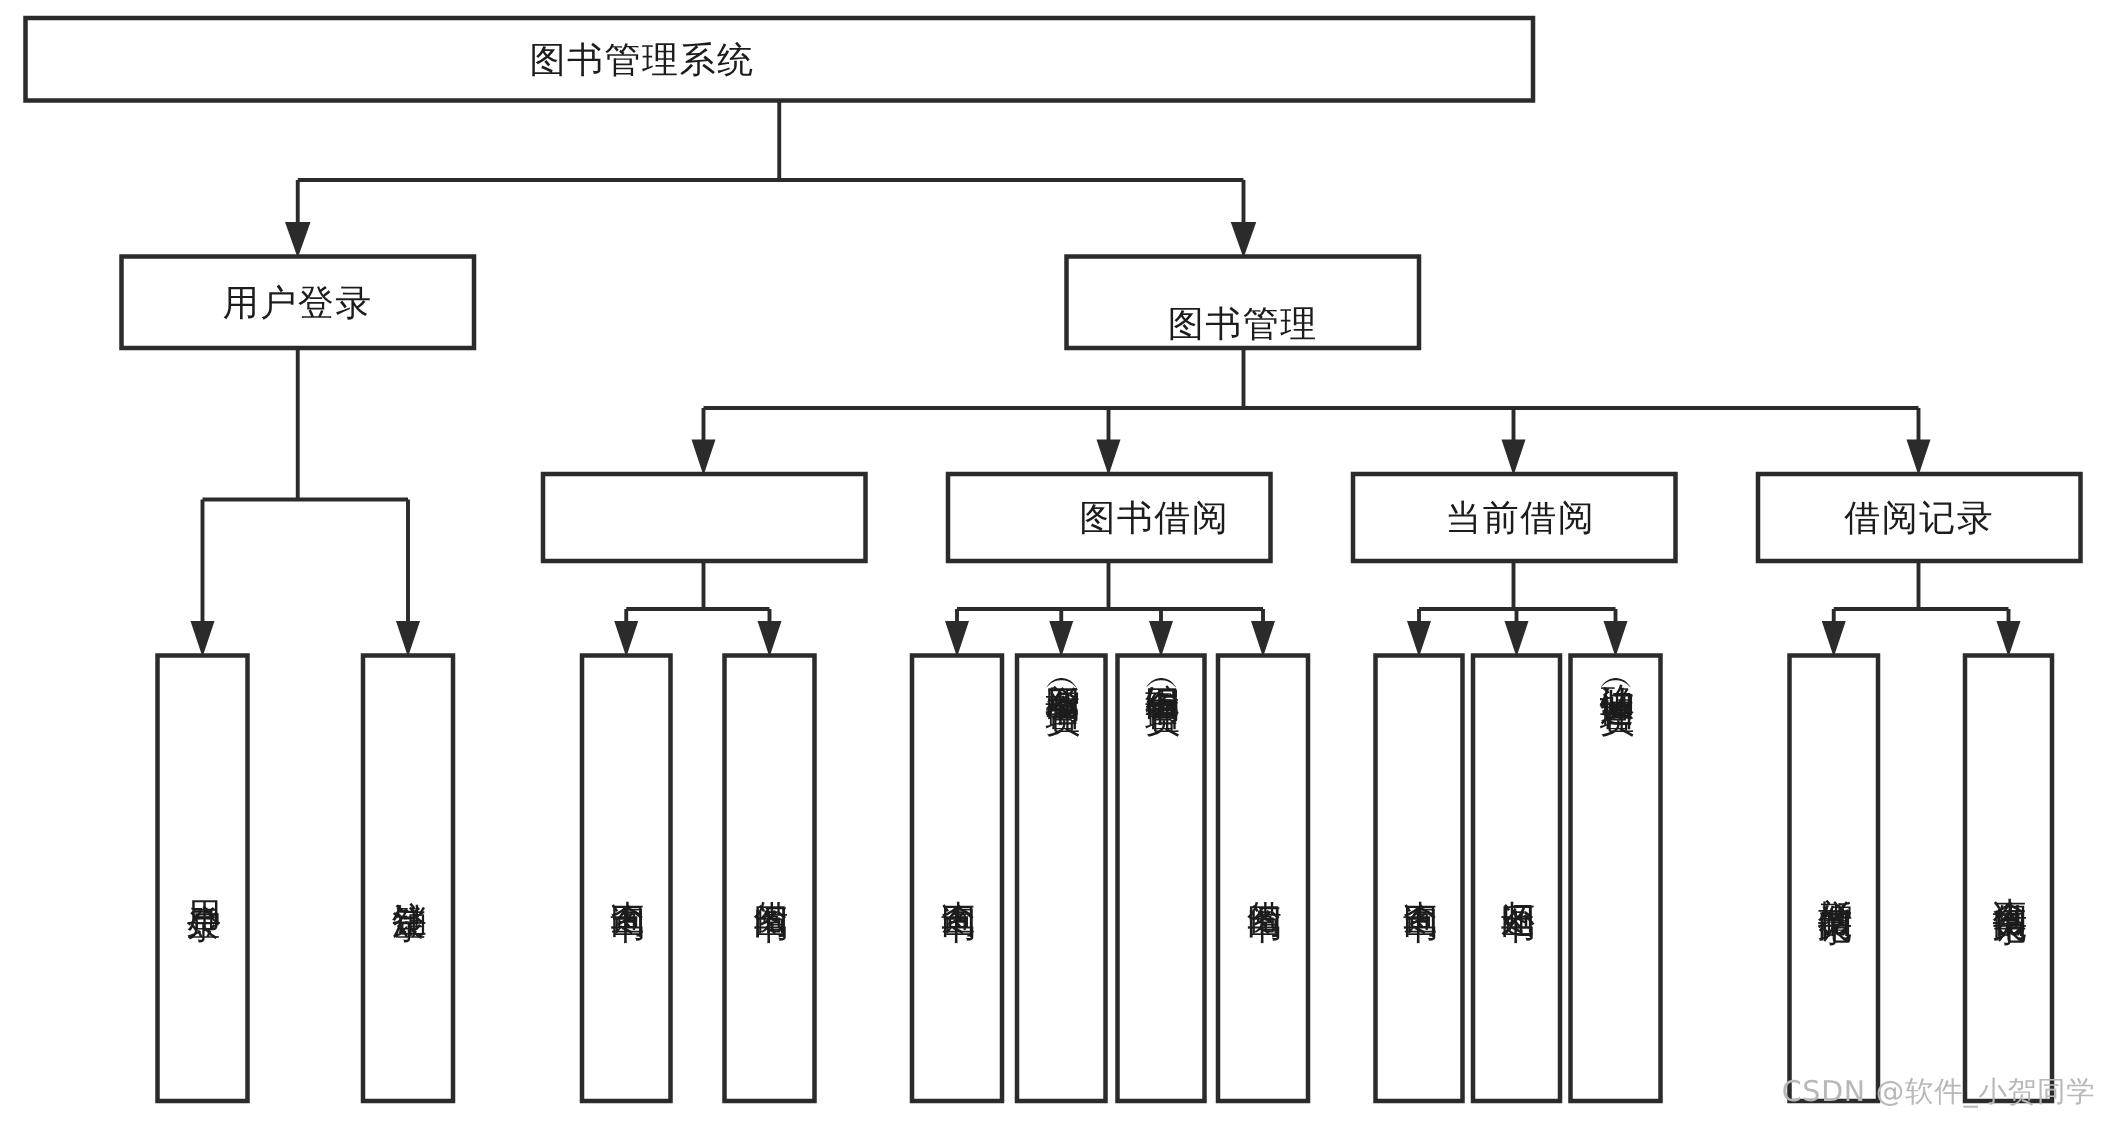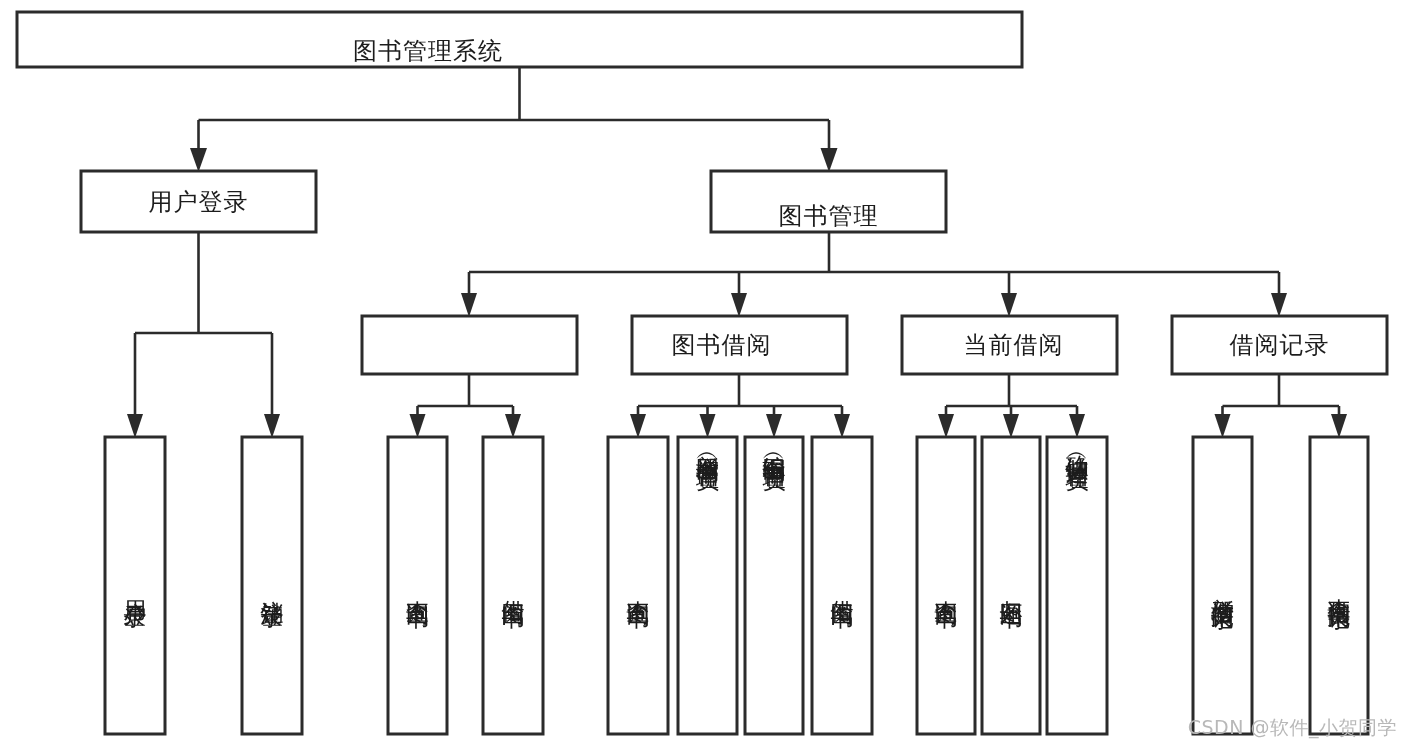--- a/index.html
+++ b/index.html
@@ -173,32 +173,32 @@
       <rect class="node-box" x="745" y="437" width="58" height="297"></rect>
       <rect class="node-box" x="812" y="437" width="60" height="297"></rect>
       <rect class="node-box" x="917" y="437" width="58" height="297"></rect>
       <rect class="node-box" x="982" y="437" width="58" height="297"></rect>
       <rect class="node-box" x="1047" y="437" width="60" height="297"></rect>
       <rect class="node-box" x="1193" y="437" width="59" height="297"></rect>
       <rect class="node-box" x="1310" y="437" width="58" height="297"></rect>
     </g>
   </svg>
 
-  <div class="hlabel-wrap" style="left:17px; top:12px; width:822px; height:55px;align-items:flex-end;">
+  <div class="hlabel-wrap" style="left:17px; top:12px; width:822px; height:55px;">
     <span class="hlabel-text">图书管理系统</span>
   </div>
 
   <div class="hlabel-wrap" style="left:81px; top:171px; width:235px; height:61px;">
     <span class="hlabel-text">用户登录</span>
   </div>
   <div class="hlabel-wrap" style="left:711px; top:171px; width:235px; height:61px;align-items:flex-end;">
     <span class="hlabel-text">图书管理</span>
   </div>
 
-  <div class="hlabel-wrap" style="left:632px; top:316px; width:179px; height:58px;">
+  <div class="hlabel-wrap" style="left:632px; top:316px; width:179px; height:58px;padding-left:48px;">
     <span class="hlabel-text">图书借阅</span>
   </div>
   <div class="hlabel-wrap" style="left:902px; top:316px; width:223px; height:58px;">
     <span class="hlabel-text">当前借阅</span>
   </div>
   <div class="hlabel-wrap" style="left:1172px; top:316px; width:215px; height:58px;align-items:center;">
     <span class="hlabel-text">借阅记录</span>
   </div>
 
   <div class="vlabel-wrap" style="left:105px; top:437px; width:60px; height:297px;">

